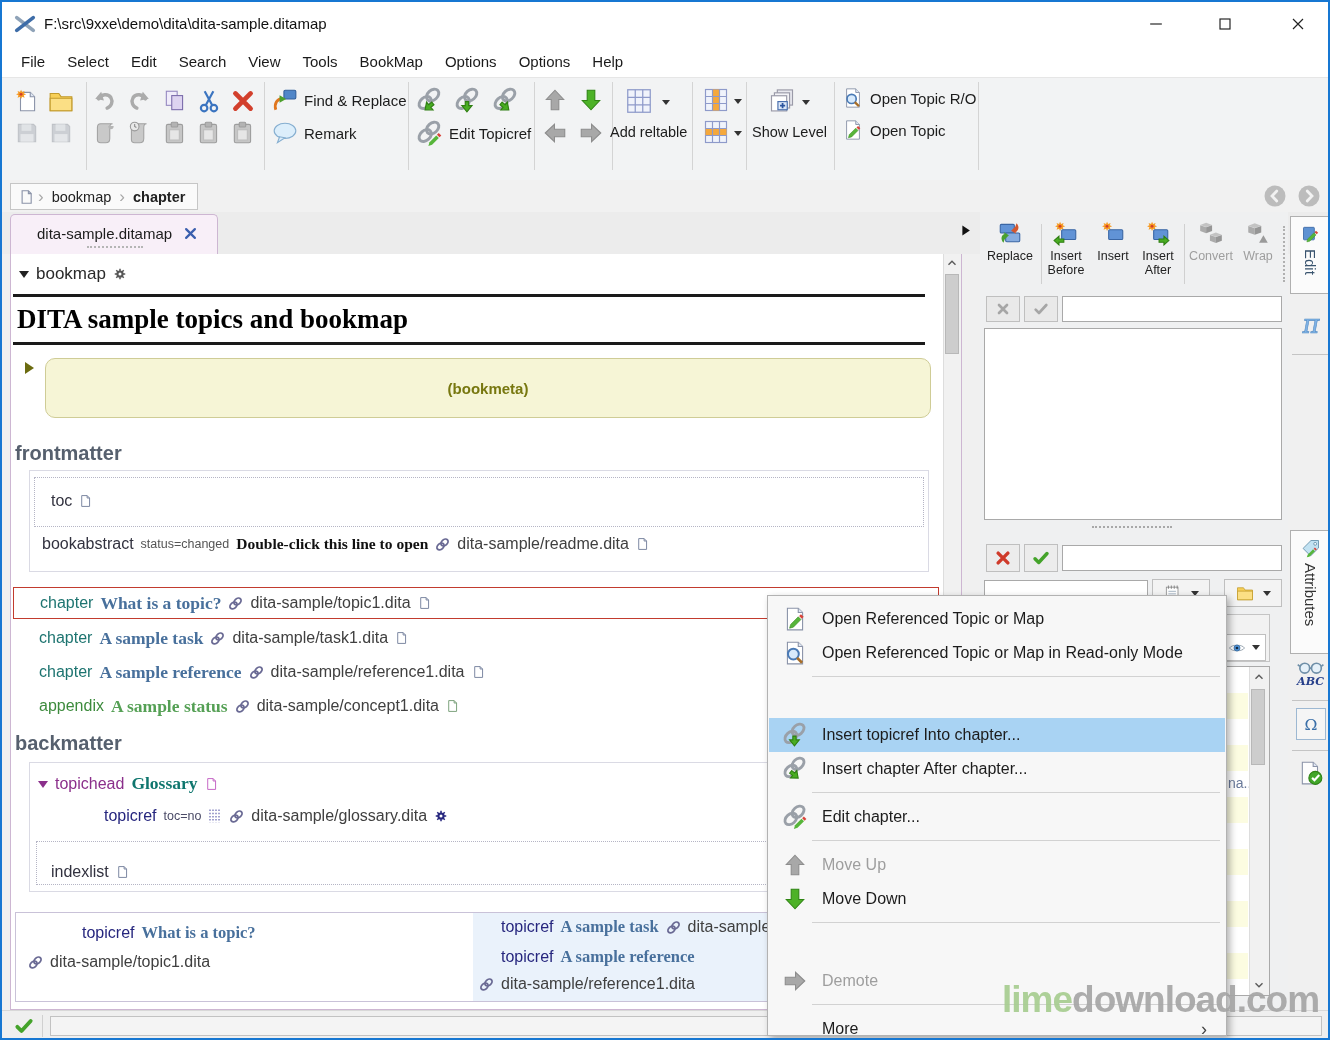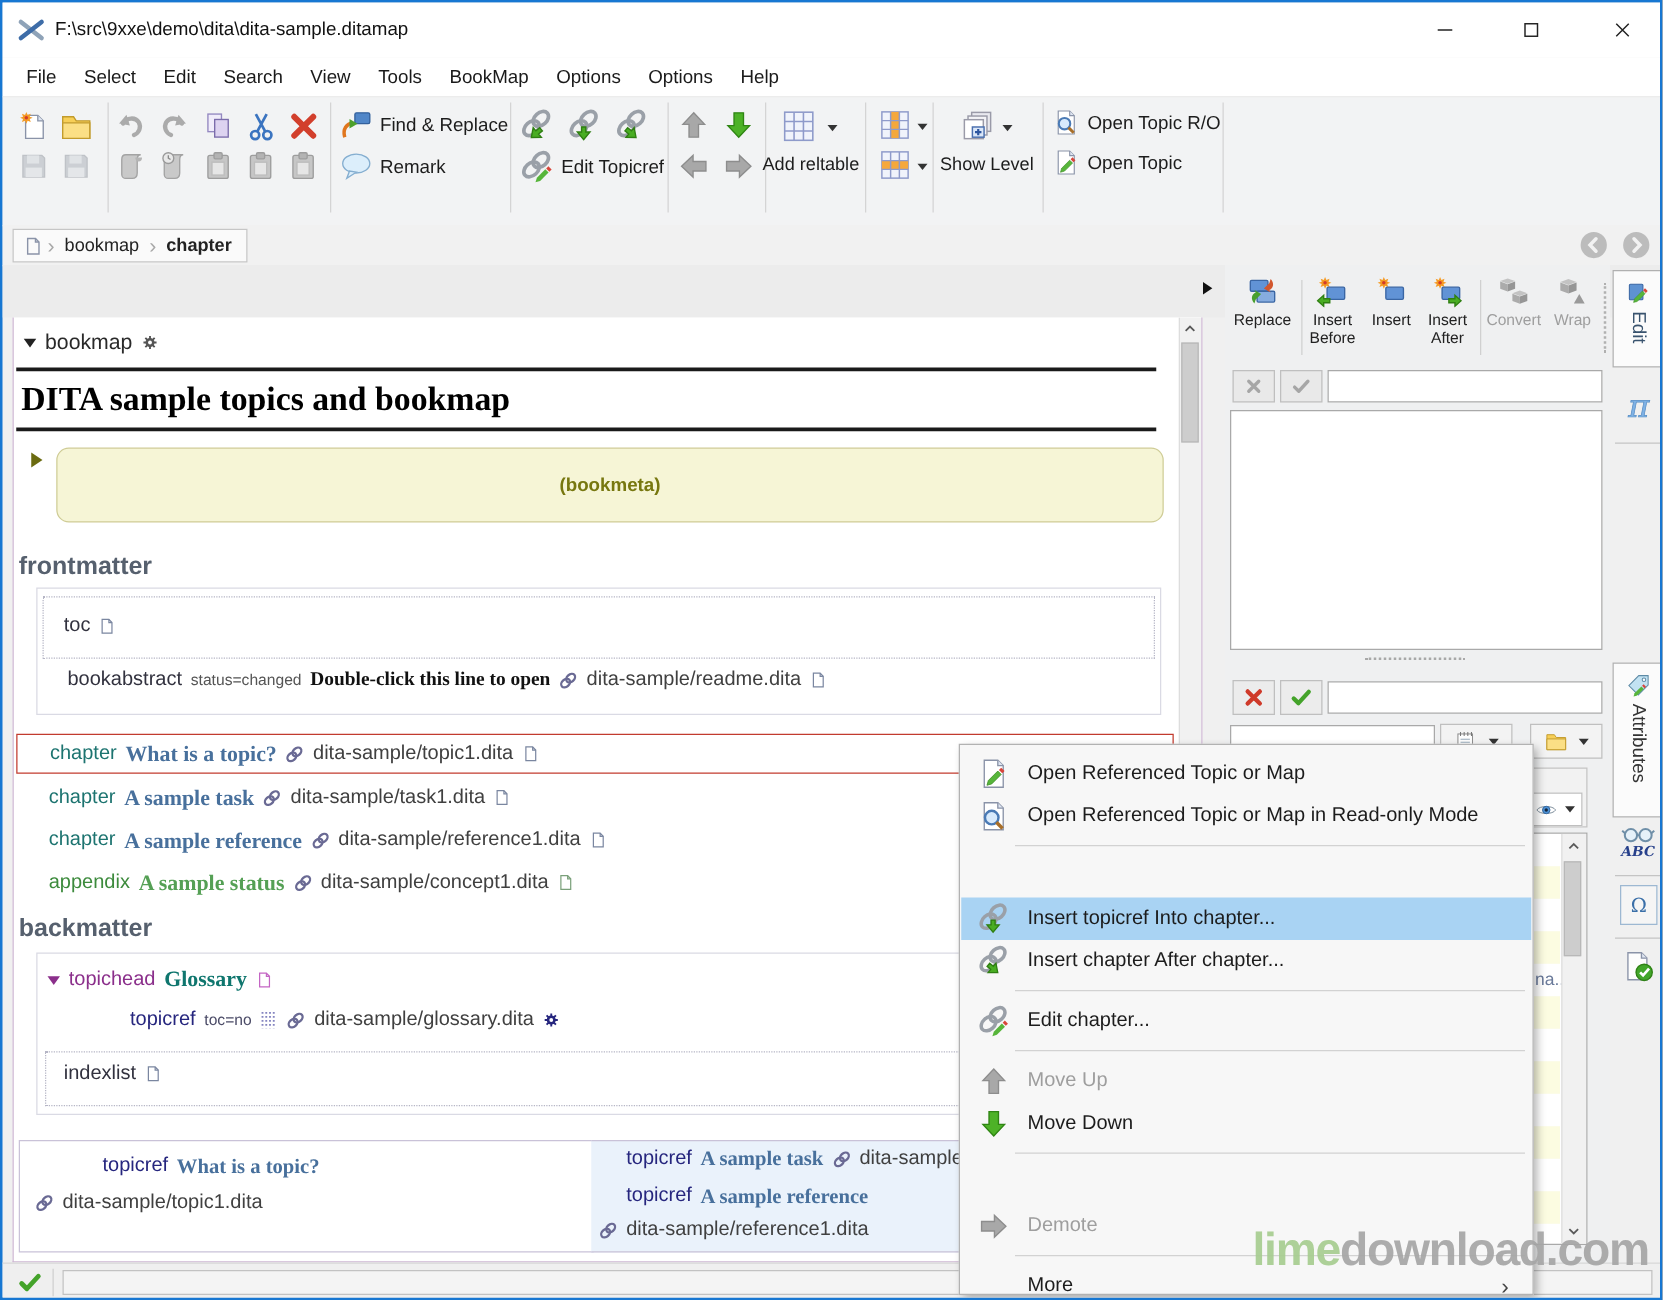--- a/index.html
+++ b/index.html
@@ -377,20 +377,29 @@
       </span>
     <span class="ab icon" style="left:1295px;top:4px;width:24px;height:24px">
         <svg viewBox="0 0 24 24">
           <circle cx="12" cy="12" r="10.5" fill="#bcbcbc"></circle>
           <path d="M10.2 7 15 12l-4.8 5" stroke="#f2f2f2" stroke-width="2.8" fill="none" stroke-linecap="round"></path>
         </svg>
       </span>
   </div>
 
   <div class="ab tabbar">
+    <div class="ab tab">
+      <span class="ab tablabel" style="left:26px;top:10px">dita-sample.ditamap</span>
+      <span class="ab icon" style="left:172px;top:11px;width:15px;height:15px">
+          <svg viewBox="0 0 24 24">
+            <path d="M5 5 19 19M19 5 5 19" stroke="#3b5fae" stroke-width="3.6" stroke-linecap="round"></path>
+          </svg>
+        </span>
+      <div class="ab tabdots"></div>
+    </div>
     <span class="ab icon" style="left:956px;top:11px;width:15px;height:15px">
         <svg viewBox="0 0 24 24">
           <path d="M7 4l12 8-12 8z" fill="#111"></path>
         </svg>
       </span>
   </div>
 
   <div class="ab doc">
 
     <div class="ab flexrow" style="left:8px;top:10px">
@@ -423,21 +432,21 @@
         <div class="flexrow" style="margin:14px 0 0 16px">
           <span class="tag" style="color:#32323f">toc</span>
           <span class="icon" style="width:13px;height:14px;color:#7a86a0">
               <svg viewBox="0 0 24 24">
                 <path d="M5 2h10l4.5 4.5V22H5z" fill="none" stroke="currentColor" stroke-width="1.8"></path>
                 <path d="M15 2v4.5h4.5" fill="none" stroke="currentColor" stroke-width="1.8"></path>
               </svg>
             </span>
         </div>
       </div>
-      <div class="ab flexrow" style="left:24px;top:64px">
+      <div class="ab flexrow" style="left:12px;top:64px">
         <span class="tag" style="color:#32323f">bookabstract</span>
         <span class="attr">status=changed</span>
         <span style="font-family:'Liberation Serif',serif;font-weight:bold;font-size:15.5px;color:#111">Double-click this line to open</span>
         <span class="icon" style="width:15px;height:15px;color:#6a6a94">
             <svg viewBox="0 0 24 24">
               <g fill="none" stroke="currentColor" stroke-width="3">
                 <ellipse cx="15.2" cy="8.8" rx="6.4" ry="4.6" transform="rotate(-42 15.2 8.8)"></ellipse>
                 <ellipse cx="8.8" cy="15.2" rx="6.4" ry="4.6" transform="rotate(-42 8.8 15.2)"></ellipse>
               </g>
             </svg>
@@ -565,21 +574,21 @@
             <svg viewBox="0 0 24 24">
               <g stroke="currentColor" stroke-width="2.6">
                 <path d="M12 3v18M3 12h18M5.6 5.6l12.8 12.8M18.4 5.6 5.6 18.4"></path>
               </g>
               <circle cx="12" cy="12" r="6.2" fill="currentColor"></circle>
               <circle cx="12" cy="12" r="2.6" fill="#fff"></circle>
             </svg>
           </span>
       </div>
       <div class="ab dotted" style="left:6px;top:78px;right:6px;height:42px">
-        <div class="flexrow" style="margin:8px 0 0 14px">
+        <div class="flexrow" style="margin:21px 0 0 14px">
           <span class="tag" style="color:#32323f">indexlist</span>
           <span class="icon" style="width:13px;height:14px;color:#7a86a0">
               <svg viewBox="0 0 24 24">
                 <path d="M5 2h10l4.5 4.5V22H5z" fill="none" stroke="currentColor" stroke-width="1.8"></path>
                 <path d="M15 2v4.5h4.5" fill="none" stroke="currentColor" stroke-width="1.8"></path>
               </svg>
             </span>
         </div>
       </div>
     </div>

